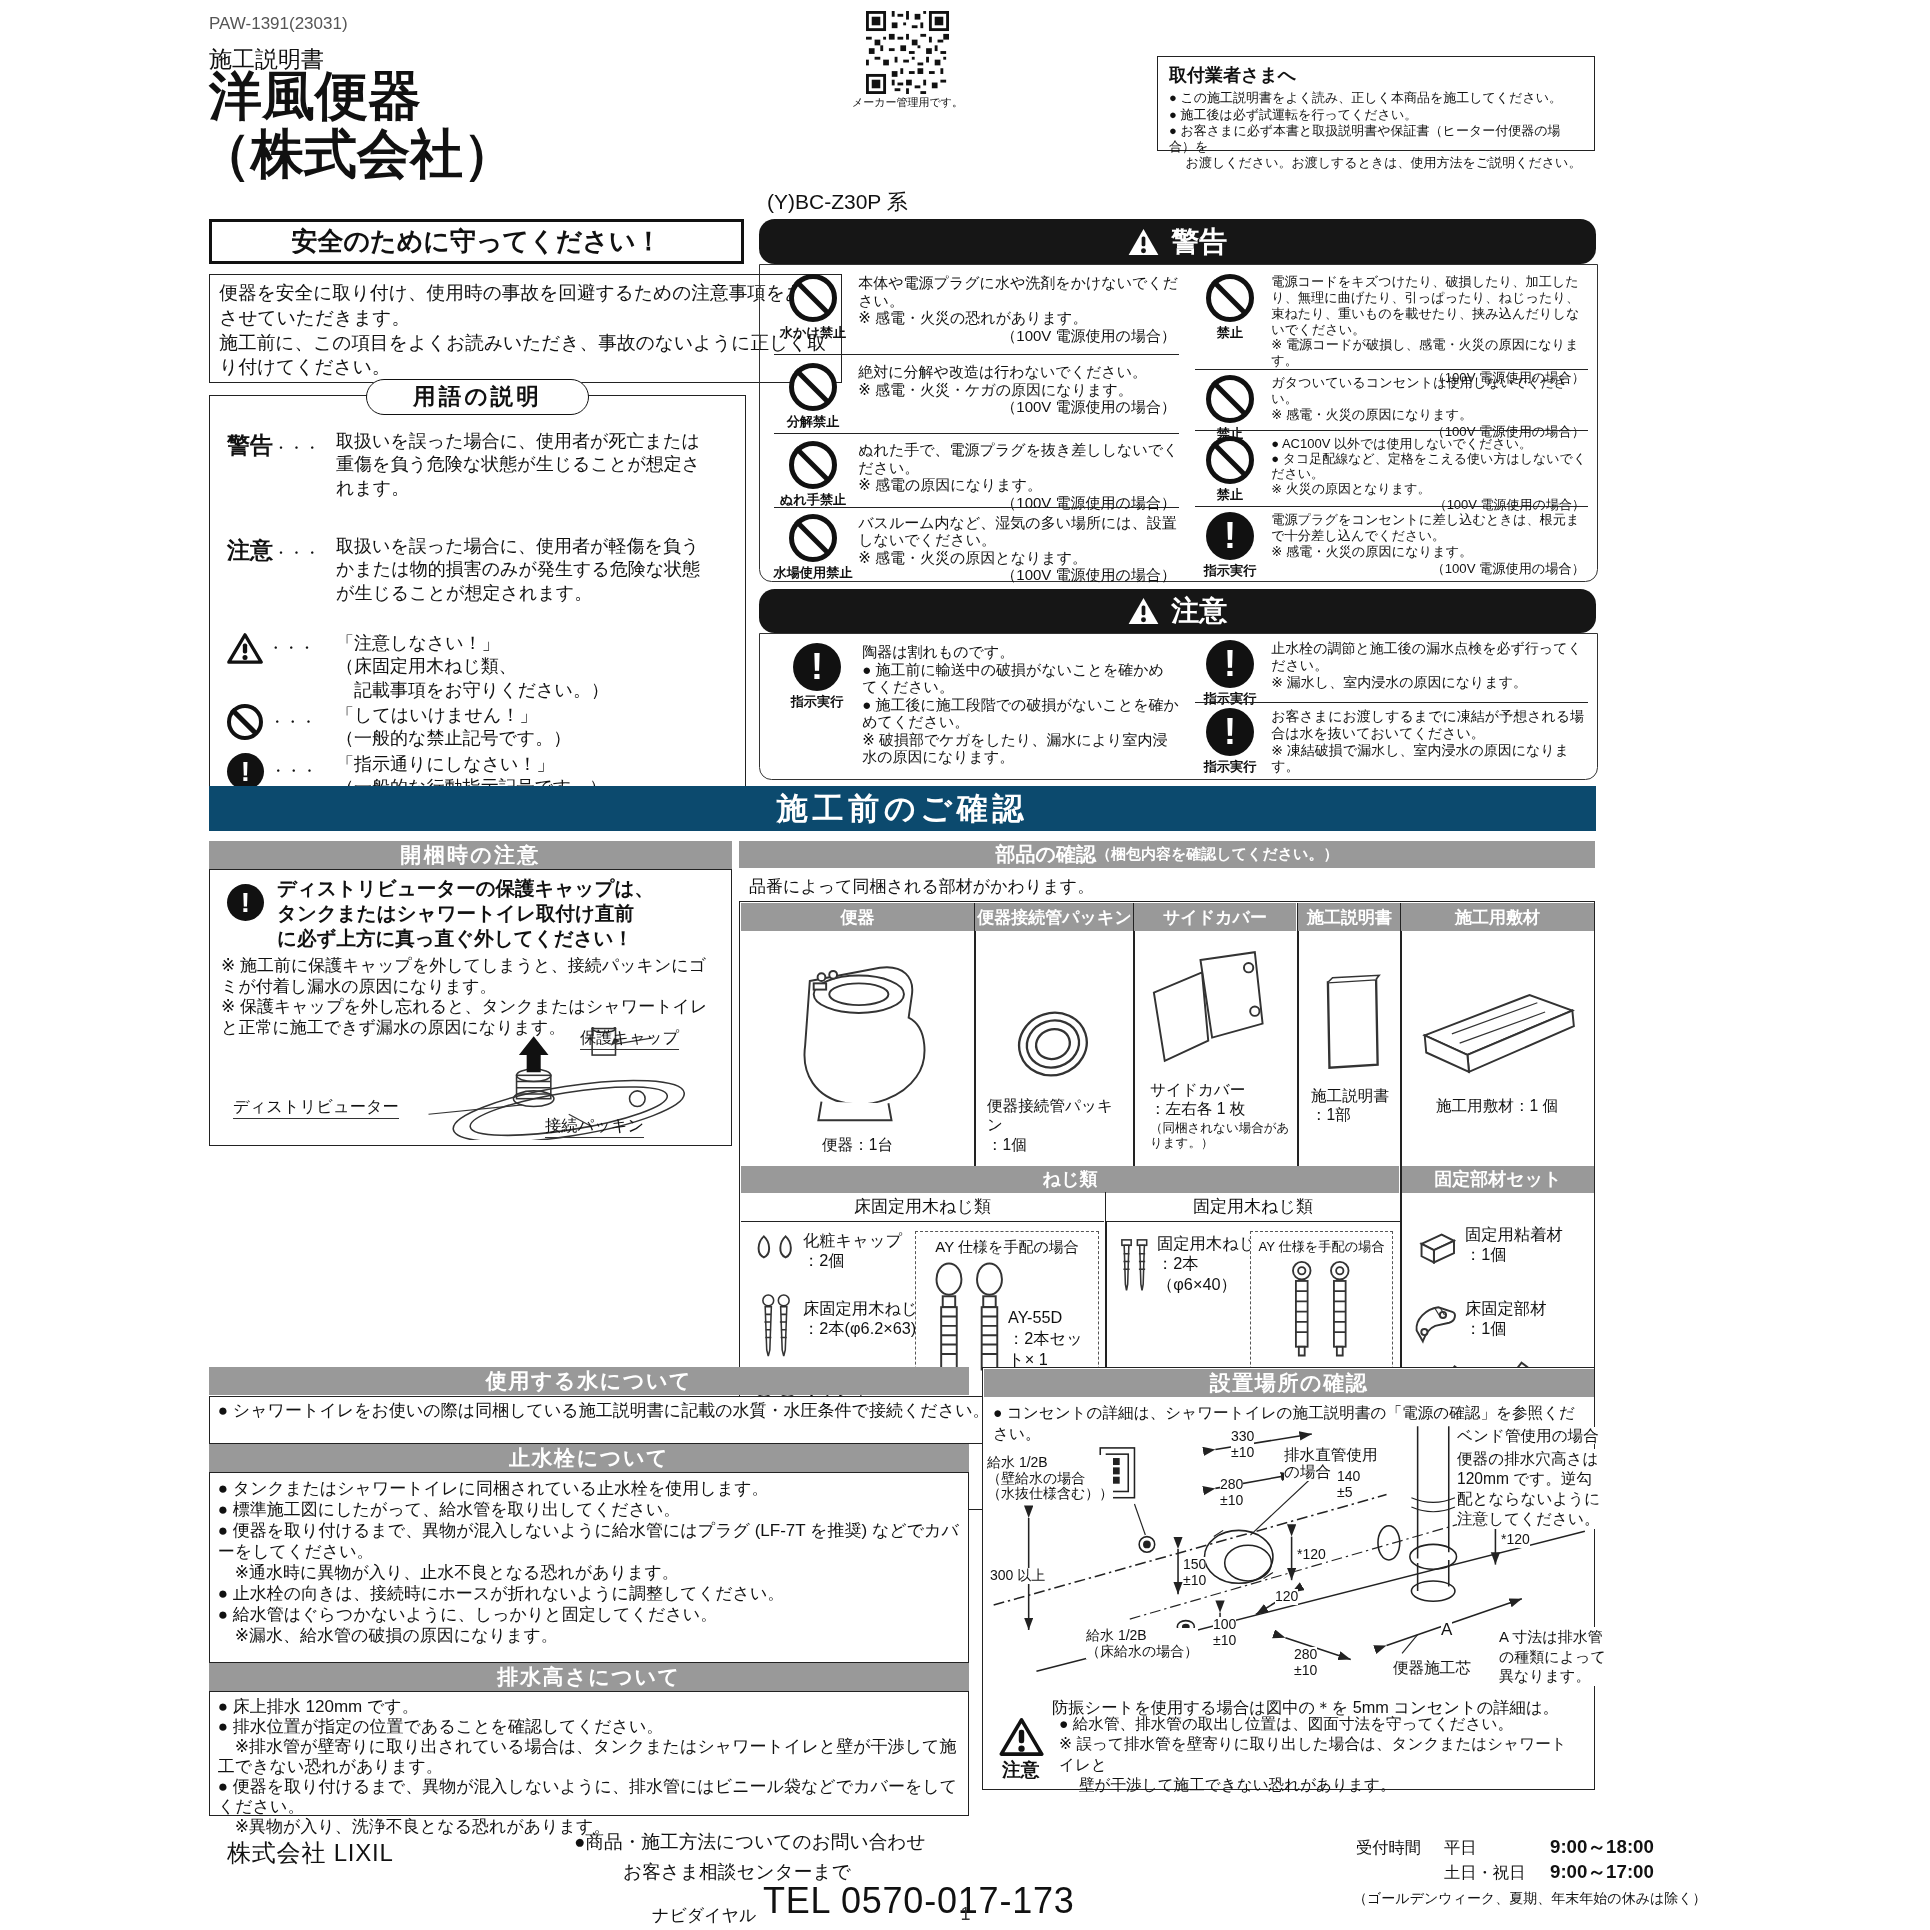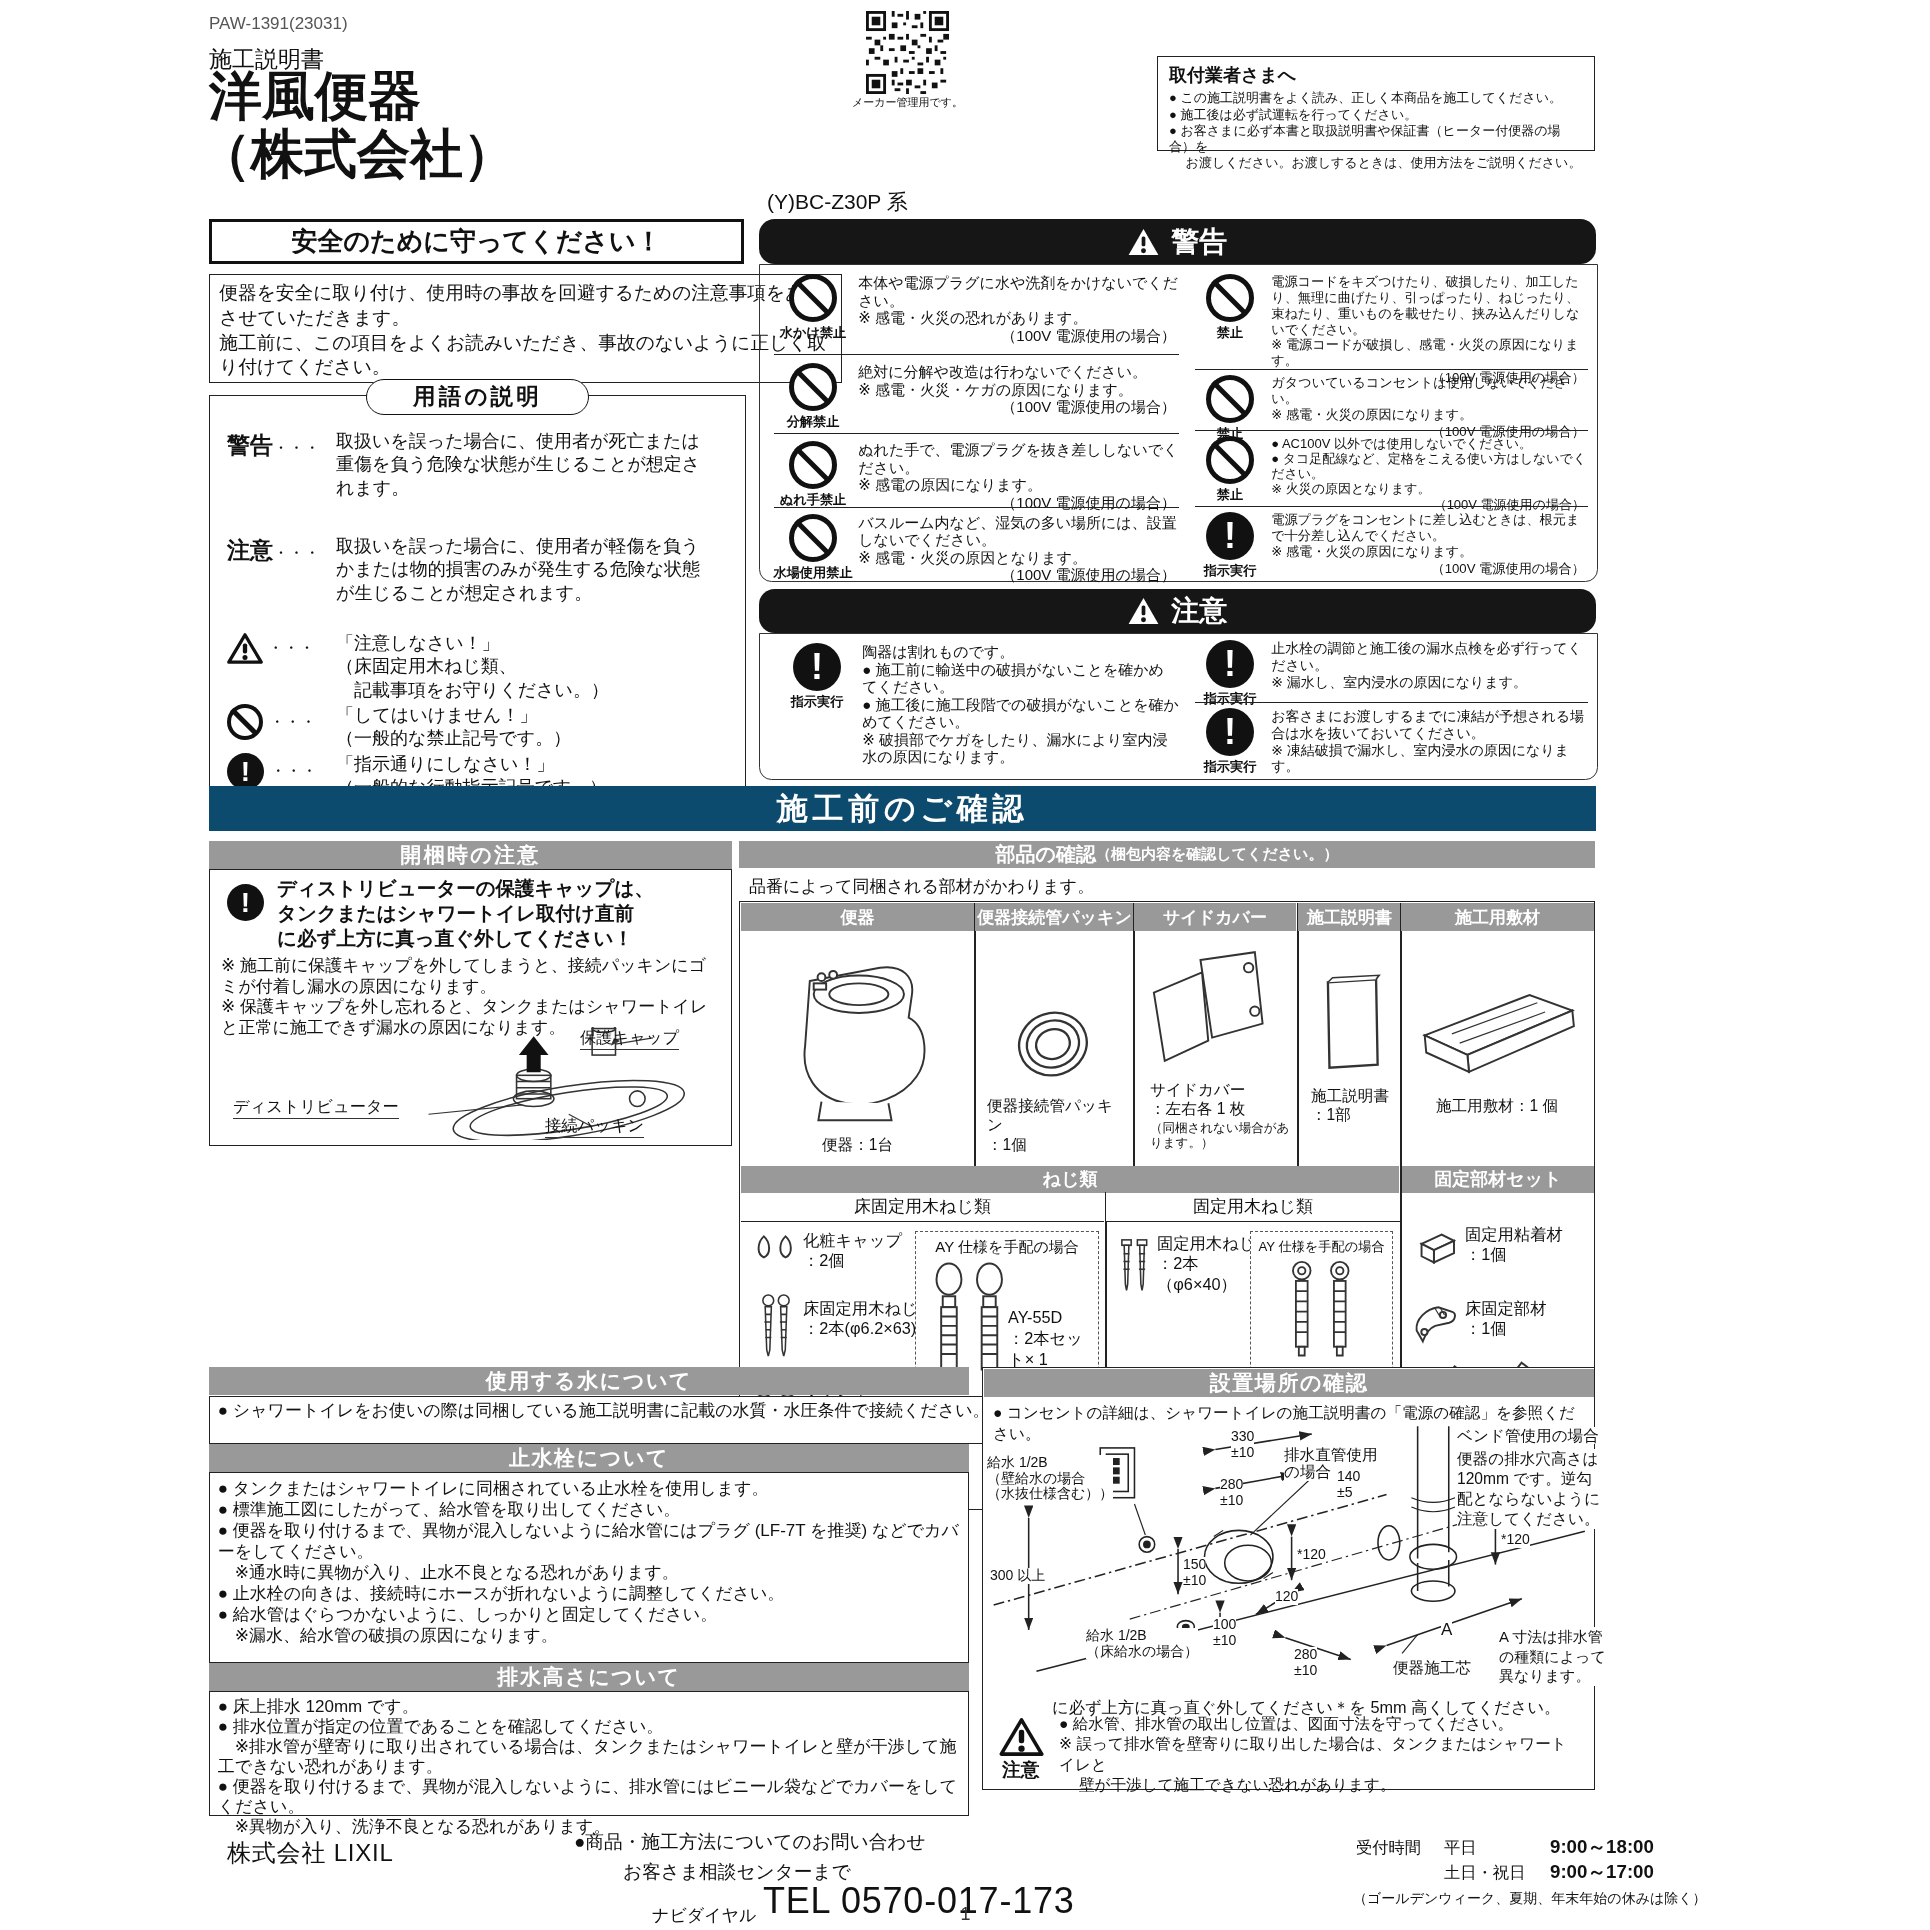--- a/index.html
+++ b/index.html
@@ -661,21 +661,21 @@
   <div class="abs dim" style="left:1213px;top:1617px;">100
 ±10</div>
   <div class="abs dim" style="left:1294px;top:1647px;">280
 ±10</div>
   <div class="abs dim" style="left:1441px;top:1620px;font-size:17px;">A</div>
   <div class="abs dim" style="left:1393px;top:1659px;font-size:15.6px;background:#fff;">便器施工芯</div>
   <div class="abs dim" style="left:1499px;top:1627px;font-size:15px;line-height:1.3;">A 寸法は排水管
 の種類によって
 異なります。</div>
 
-  <div class="abs" style="left:1052px;top:1697px;font-size:16.3px;">に必ず上方に真っ直ぐ外してください＊を 5mm 高くしてください。</div>
+  <div class="abs" style="left:1052px;top:1697px;font-size:16.3px;">防振シートを使用する場合は図中の＊を 5mm コンセントの詳細は。</div>
 
   <span class="abs tri" style="left:999px;top:1717px;">
     <svg width="45" height="40" viewBox="0 0 100 88">
         <path d="M50 6 L95 82 L5 82 Z" fill="#fff" stroke="#111" stroke-width="8" stroke-linejoin="round"></path>
         <rect x="44" y="28" width="12" height="30" rx="5" fill="#111"></rect>
         <circle cx="50" cy="70" r="7" fill="#111"></circle>
       </svg>
   </span>
   <div class="abs b" style="left:1002px;top:1757px;font-size:18.7px;">注意</div>
   <div class="abs pre" style="left:1059px;top:1714px;width:521px;font-size:15.6px;line-height:1.3;">● 給水管、排水管の取出し位置は、図面寸法を守ってください。

